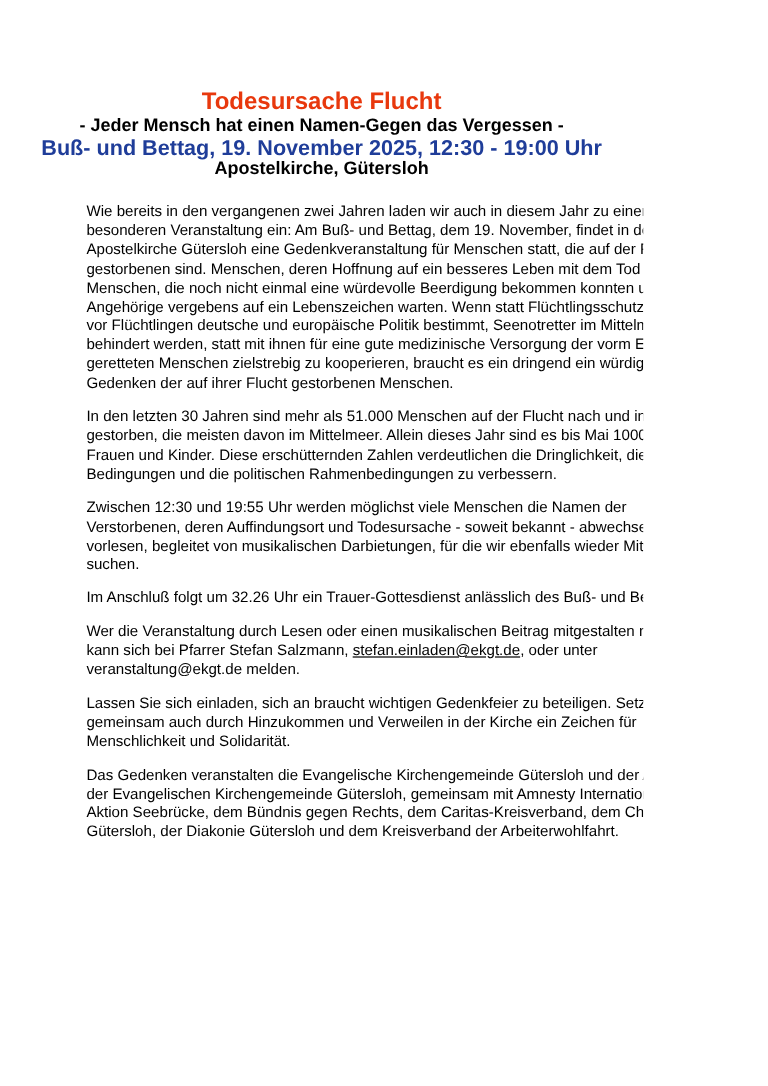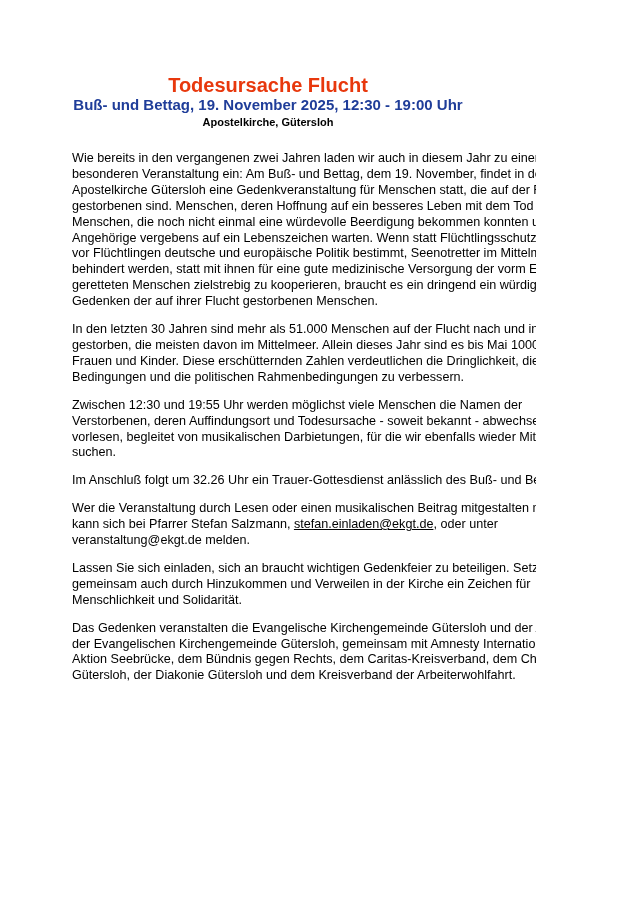--- a/index.html
+++ b/index.html
@@ -29,27 +29,27 @@
     font-weight:bold;
     line-height:22px;
   }
   .subtitle{
     font-size:15px;
     font-weight:bold;
     line-height:18px;
     color:var(--body-text);
   }
   .dateline{
-    font-size:15px;
+    font-size:18px;
     font-weight:bold;
     line-height:18px;
     color:var(--dateline-blue);
   }
   .location{
-    font-size:11px;
+    font-size:15px;
     font-weight:bold;
     line-height:17px;
     color:var(--body-text);
   }
   .doc-body{
     margin:20px 48px 0 72px;
     width:520px;
   }
   .para{
     font-size:12.6px;
@@ -62,20 +62,21 @@
     text-decoration:underline;
     cursor:pointer;
   }
 </style>
 </head>
 <body>
 
 <div class="page">
   <header class="doc-header">
     <h1 class="title">Todesursache Flucht</h1>
+    <p class="subtitle">- Jeder Mensch hat einen Namen-Gegen das Vergessen -</p>
     <p class="dateline">Buß- und Bettag, 19. November 2025, 12:30 - 19:00 Uhr</p>
     <p class="location">Apostelkirche, Gütersloh</p>
   </header>
 
   <main class="doc-body">
     <p class="para">Wie bereits in den vergangenen zwei Jahren laden wir auch in diesem Jahr zu einer besonderen Veranstaltung ein: Am Buß- und Bettag, dem 19. November, findet in der Apostelkirche Gütersloh eine Gedenkveranstaltung für Menschen statt, die auf der Flucht gestorbenen sind. Menschen, deren Hoffnung auf ein besseres Leben mit dem Tod endete. Menschen, die noch nicht einmal eine würdevolle Beerdigung bekommen konnten und deren Angehörige vergebens auf ein Lebenszeichen warten. Wenn statt Flüchtlingsschutz Schutz vor Flüchtlingen deutsche und europäische Politik bestimmt, Seenotretter im Mittelmeer behindert werden, statt mit ihnen für eine gute medizinische Versorgung der vorm Ertrinken geretteten Menschen zielstrebig zu kooperieren, braucht es ein dringend ein würdigendes Gedenken der auf ihrer Flucht gestorbenen Menschen.</p>
     <p class="para">In den letzten 30 Jahren sind mehr als 51.000 Menschen auf der Flucht nach und in Europa gestorben, die meisten davon im Mittelmeer. Allein dieses Jahr sind es bis Mai 1000 Männer, Frauen und Kinder. Diese erschütternden Zahlen verdeutlichen die Dringlichkeit, die Bedingungen und die politischen Rahmenbedingungen zu verbessern.</p>
     <p class="para">Zwischen 12:30 und 19:55 Uhr werden möglichst viele Menschen die Namen der Verstorbenen, deren Auffindungsort und Todesursache - soweit bekannt - abwechselnd vorlesen, begleitet von musikalischen Darbietungen, für die wir ebenfalls wieder Mitwirkende suchen.</p>
     <p class="para">Im Anschluß folgt um 32.26 Uhr ein Trauer-Gottesdienst anlässlich des Buß- und Bettages.</p>
     <p class="para"><span>Wer die Veranstaltung durch Lesen oder einen musikalischen Beitrag mitgestalten möchte, kann sich bei Pfarrer Stefan Salzmann, </span><a class="email-link">stefan.einladen@ekgt.de</a><span>, oder unter veranstaltung@ekgt.de melden.</span></p>

